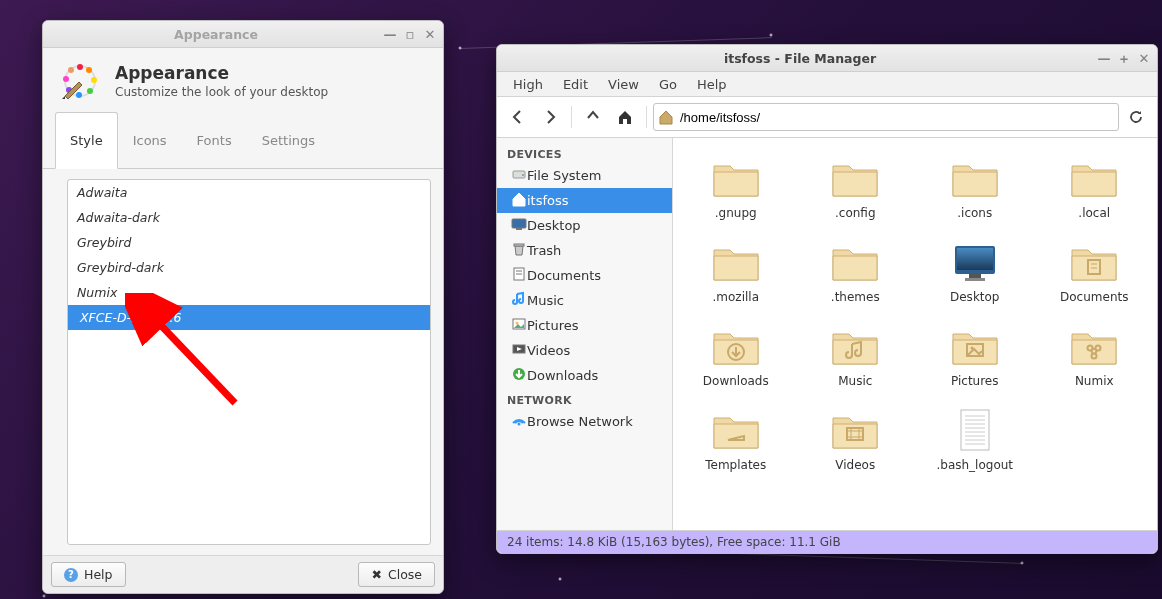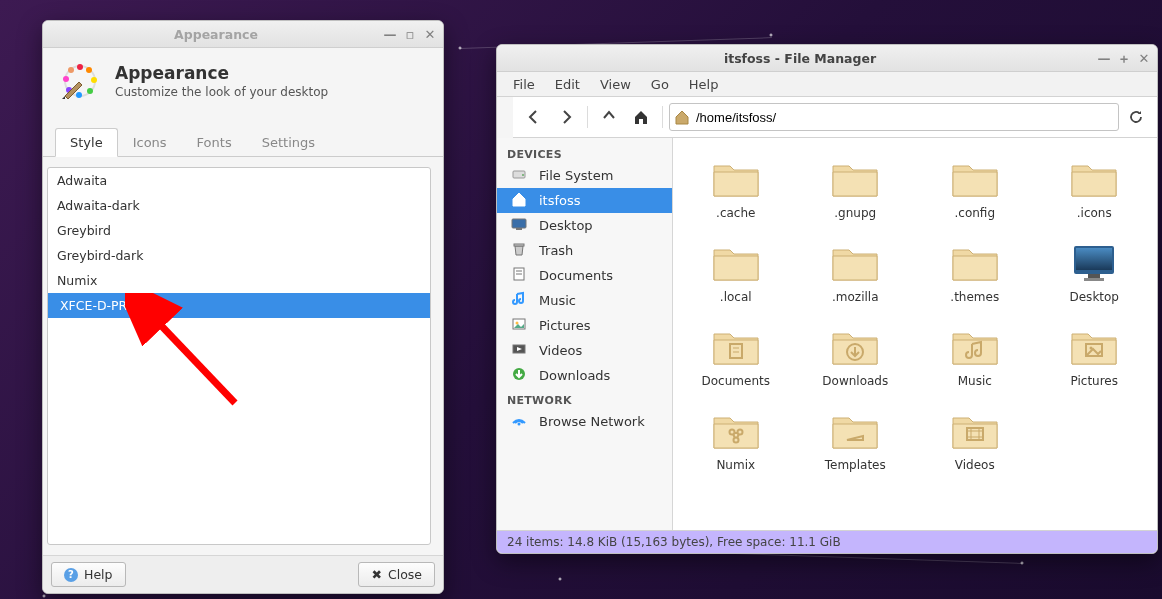--- a/index.html
+++ b/index.html
@@ -33,49 +33,49 @@
   .titlebar .ctrl span{cursor:pointer;width:14px;text-align:center;line-height:1;}
   .inactive .titlebar .title{color:#a4a4a4;}
   .active .titlebar .title{color:#444;}
   
   #appearance-window{left:42px;top:20px;width:400px;height:572px;}
   .app-header{display:flex;gap:14px;padding:12px 16px 6px 16px;align-items:center;}
   .app-header .icon{width:42px;height:42px;flex:0 0 42px;}
   .app-header h1{margin:0;font-size:17px;font-weight:bold;color:#333;}
   .app-header p{margin:2px 0 0 0;font-size:12px;color:#555;}
   .tabbar{display:flex;border-bottom:1px solid #ccc;padding:0 12px;margin-top:4px;}
-  .tab{padding:6px 14px;font-size:13px;color:#888;background:transparent;border:1px solid transparent;margin-bottom:-1px;cursor:pointer;border-radius:3px 3px 0 0;margin-top:16px;}
+  .tab{padding:20px 14px;font-size:13px;color:#888;background:transparent;border:1px solid transparent;margin-bottom:-1px;cursor:pointer;border-radius:3px 3px 0 0;}
   .tab.active{background:#fff;color:#333;border-color:#ccc;border-bottom-color:#fff;}
   .listbox{
-    margin:10px 12px 10px 4px;flex:1;background:#fff;border:1px solid #c8c8c8;border-radius:3px;overflow:auto;
+    margin:10px 12px 10px 24px;flex:1;background:#fff;border:1px solid #c8c8c8;border-radius:3px;overflow:auto;font-style:italic;
   }
   .listbox .theme{padding:5px 9px;font-size:12.5px;cursor:pointer;}
   .listbox .theme.selected{background:#398ee7;color:#fff;padding-left:12px;}
   .btnbar{display:flex;justify-content:space-between;padding:6px 8px;border-top:1px solid #d6d6d6;background:#eee;}
   .btn{
     display:inline-flex;align-items:center;gap:6px;padding:4px 12px;font-size:12.5px;
     background:linear-gradient(#fdfdfd,#ececec);border:1px solid #b8b8b8;border-radius:3px;cursor:pointer;
   }
   .btn svg,.btn .glyph{width:14px;height:14px;}
   
   #red-arrow{position:absolute;left:125px;top:293px;pointer-events:none;}
   
   #fm-window{left:496px;top:44px;width:660px;height:508px;}
   .menubar{display:flex;gap:0;padding:0 6px;height:24px;align-items:center;background:#f2f2f2;border-bottom:1px solid #d3d3d3;}
   .menubar .menu{padding:3px 10px;font-size:13px;color:#444;cursor:pointer;}
-  .toolbar{display:flex;align-items:center;height:34px;padding:3px 6px;gap:2px;background:#fff;border-bottom:1px solid #d3d3d3;margin-left:16px;}
+  .toolbar{display:flex;align-items:center;height:34px;padding:3px 6px;gap:2px;background:#fff;border-bottom:1px solid #d3d3d3;}
   .toolbtn{width:28px;height:28px;display:flex;align-items:center;justify-content:center;border-radius:3px;cursor:pointer;margin:0 1px;}
   .toolbtn svg{width:16px;height:16px;}
   .toolbar .sep{width:1px;height:22px;background:#dcdcdc;margin:0 4px;}
   .pathbox{flex:1;display:flex;align-items:center;border:1px solid #c4c4c4;border-radius:3px;background:#fff;height:26px;padding:0 4px;gap:4px;}
   .pathbox input{flex:1;border:none;outline:none;font-size:13px;background:transparent;}
   .fm-body{flex:1;display:flex;overflow:hidden;}
   .sidebar{width:175px;background:#f7f7f7;border-right:1px solid #d6d6d6;overflow-y:auto;padding-top:4px;}
   .sb-section{font-size:11px;font-weight:bold;color:#555;padding:6px 10px 2px 10px;letter-spacing:.3px;}
-  .sb-item{display:flex;align-items:center;gap:12px;padding:3px 10px 3px 14px;font-size:13px;cursor:pointer;}
+  .sb-item{display:flex;align-items:center;gap:0;padding:3px 10px 3px 14px;font-size:13px;cursor:pointer;}
   .sb-item svg{width:16px;height:16px;flex:0 0 16px;}
   .sb-item.selected{background:#398ee7;color:#fff;}
   .fm-content{flex:1;background:#fff;overflow:auto;padding:10px 6px;}
   .file-grid{display:grid;grid-template-columns:repeat(4,1fr);gap:6px 6px;}
   .file{display:flex;flex-direction:column;align-items:center;gap:4px;padding:6px 2px;cursor:pointer;border-radius:3px;}
   .file .icon{width:52px;height:48px;}
   .file .label{font-size:12px;text-align:center;color:#333;max-width:100px;word-break:break-word;}
   .statusbar{height:22px;display:flex;align-items:center;padding:0 10px;font-size:12px;color:#444;background:#c4b5fd;border-top:1px solid #d3d3d3;}
 </style>
 </head>
@@ -159,21 +159,21 @@
   <div class="titlebar" data-interactable="true">
     <span class="title" data-interactable="false">itsfoss - File Manager</span>
     <div class="ctrl">
       <span data-interactable="true">—</span>
       <span data-interactable="true">＋</span>
       <span data-interactable="true">✕</span>
     </div>
   </div>
 
   <div class="menubar" data-interactable="false" id="fm-menubar">
-      <div class="menu" data-interactable="true">File</div>
+      <div class="menu" data-interactable="true">High</div>
       <div class="menu" data-interactable="true">Edit</div>
       <div class="menu" data-interactable="true">View</div>
       <div class="menu" data-interactable="true">Go</div>
       <div class="menu" data-interactable="true">Help</div>
     </div>
 
   <div class="toolbar" data-interactable="false">
     <div class="toolbtn" data-interactable="true">
         <svg viewBox="0 0 16 16">
           <path d="M10 2 L4 8 L10 14" fill="none" stroke="#444" stroke-width="2"></path>
@@ -283,26 +283,20 @@
           <span data-interactable="false"><svg viewBox="0 0 16 16">
               <path d="M2 11 Q8 5 14 11" fill="none" stroke="#39f" stroke-width="2"></path>
               <path d="M4 11 Q8 7 12 11" fill="none" stroke="#39f" stroke-width="2"></path>
               <circle cx="8" cy="12" r="1.5" fill="#39f"></circle>
             </svg></span>
           <span data-interactable="false">Browse Network</span>
         </div>
       </div>
     <div class="fm-content" data-interactable="true">
       <div class="file-grid" id="file-grid">
-          <div class="file" data-interactable="true">
-            <div class="icon" data-interactable="false"><svg viewBox="0 0 52 48">
-                <use href="#folder-base"></use>
-              </svg></div>
-            <div class="label" data-interactable="false">.cache</div>
-          </div>
           <div class="file" data-interactable="true">
             <div class="icon" data-interactable="false"><svg viewBox="0 0 52 48">
                 <use href="#folder-base"></use>
               </svg></div>
             <div class="label" data-interactable="false">.gnupg</div>
           </div>
           <div class="file" data-interactable="true">
             <div class="icon" data-interactable="false"><svg viewBox="0 0 52 48">
                 <use href="#folder-base"></use>
               </svg></div>
@@ -402,20 +396,36 @@
             <div class="icon" data-interactable="false"><svg viewBox="0 0 52 48">
                 <use href="#folder-base"></use>
                 <rect x="18" y="22" width="16" height="12" fill="none" stroke="#c9a96a" stroke-width="2"></rect>
                 <line x1="18" y1="25" x2="34" y2="25" stroke="#c9a96a"></line>
                 <line x1="18" y1="31" x2="34" y2="31" stroke="#c9a96a"></line>
                 <line x1="22" y1="22" x2="22" y2="34" stroke="#c9a96a"></line>
                 <line x1="30" y1="22" x2="30" y2="34" stroke="#c9a96a"></line>
               </svg></div>
             <div class="label" data-interactable="false">Videos</div>
           </div>
+          <div class="file" data-interactable="true">
+            <div class="icon" data-interactable="false"><svg viewBox="0 0 52 48">
+                <rect x="12" y="4" width="28" height="40" fill="#fff" stroke="#bbb"></rect>
+                <g stroke="#ccc">
+                  <line x1="16" y1="10" x2="36" y2="10"></line>
+                  <line x1="16" y1="14" x2="36" y2="14"></line>
+                  <line x1="16" y1="18" x2="36" y2="18"></line>
+                  <line x1="16" y1="22" x2="36" y2="22"></line>
+                  <line x1="16" y1="26" x2="36" y2="26"></line>
+                  <line x1="16" y1="30" x2="36" y2="30"></line>
+                  <line x1="16" y1="34" x2="36" y2="34"></line>
+                  <line x1="16" y1="38" x2="36" y2="38"></line>
+                </g>
+              </svg></div>
+            <div class="label" data-interactable="false">.bash_logout</div>
+          </div>
         </div>
     </div>
   </div>
 
   <div class="statusbar" data-interactable="false">
     <span data-interactable="false">24 items: 14.8 KiB (15,163 bytes), Free space: 11.1 GiB</span>
   </div>
 </div>
 
 <svg width="0" height="0" style="position:absolute">

